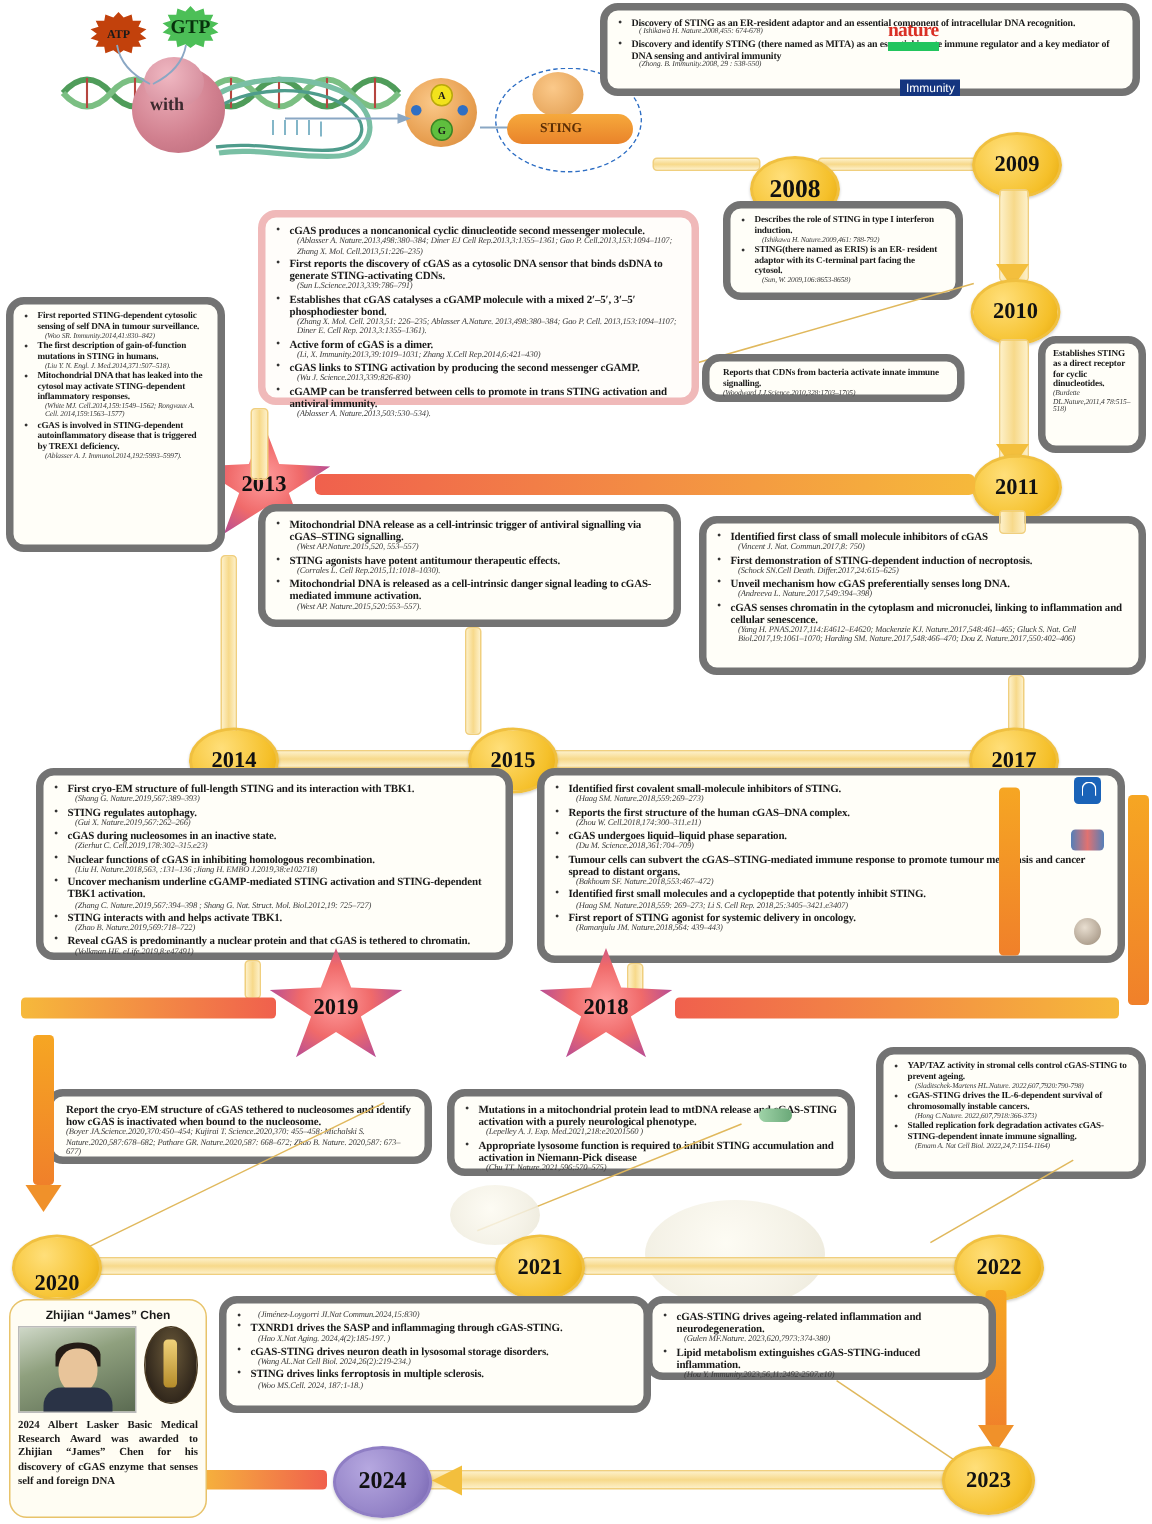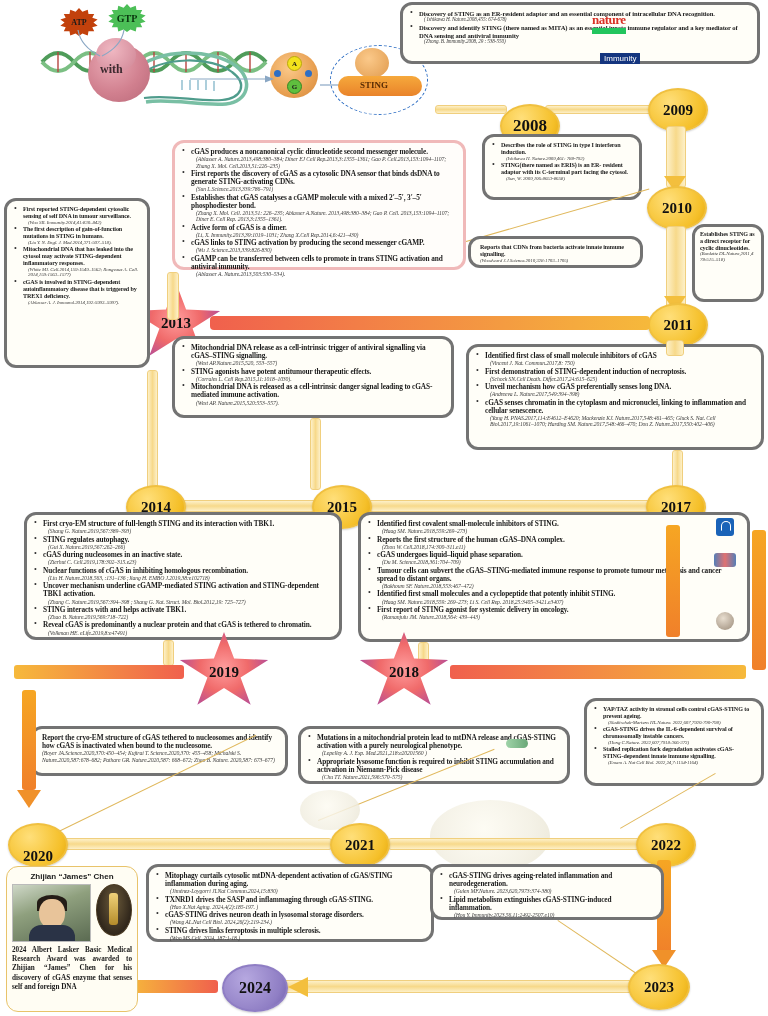--- a/index.html
+++ b/index.html
@@ -7,21 +7,21 @@
     width:768px;height:1016px;position:relative;overflow:hidden;
     background:#ffffff;
     font-family:"Liberation Serif", serif;
     color:#1a1a1a;
   }
   .abs{position:absolute;}
   
   .card{
     position:absolute;
     background:#fffef8;
-    border:3px solid #737373;
+    border:5px solid #737373;
     border-radius:12px;
     padding:5px 7px;
     box-sizing:border-box;
     line-height:1.12;
   }
   .card.pinkish{border-color:#f0b9b9;background:#fffdfa;}
   ul.bl{margin:0;padding:0;list-style:none;}
   ul.bl > li{
     position:relative;padding-left:9px;margin-bottom:1px;
   }
@@ -147,21 +147,21 @@
 
   <div class="blob" style="left:88px;top:44px;width:62px;height:58px;background:radial-gradient(circle at 38% 32%,#e9a9b4,#d1808f 55%,#b96878);"></div>
   <div class="blob" style="left:96px;top:38px;width:40px;height:34px;background:radial-gradient(circle at 40% 35%,#f0b8c2,#cf8494);"></div>
   <span class="abs" style="left:100px;top:62px;font-weight:bold;font-size:12px;color:#3d2a2f;">with</span>
 
   <div class="burst" style="left:60px;top:8px;width:38px;height:28px;background:#c2410c;border:0;">
     <span style="font-size:8px;">ATP</span>
   </div>
 
   <div class="burst" style="left:108px;top:4px;width:38px;height:28px;background:#4cbf57;color:#07320c;">
-    <span style="font-size:10px;">GTP</span>
+    <span style="font-size:13px;">GTP</span>
   </div>
   <svg class="abs" style="left:70px;top:28px;" width="70" height="34" viewBox="0 0 70 34">
     <path d="M8,2 C10,14 18,22 30,28" stroke="#8aa7c4" stroke-width="1.2" fill="none"></path>
     <path d="M54,2 C52,14 44,22 32,28" stroke="#8aa7c4" stroke-width="1.2" fill="none"></path>
   </svg>
 
   <div class="blob" style="left:270px;top:52px;width:48px;height:46px;background:radial-gradient(circle at 40% 35%,#fbc98a,#e8a052 60%,#d4873a);"></div>
   <div class="abs" style="left:287px;top:56px;width:13px;height:13px;border-radius:50%;background:#f2e21c;border:1px solid #b9a80c;display:flex;align-items:center;justify-content:center;font-size:7px;font-weight:bold;">
     <span>A</span>
   </div>
@@ -498,21 +498,20 @@
   <polygon points="15,38 3,20 27,20" fill="#f0912a"></polygon>
 </svg>
 <div class="bar orangebar" style="left:657px;top:860px;width:14px;height:95px;border-radius:3px;"></div>
 <svg class="abs" style="left:649px;top:930px;" width="30" height="40" viewBox="0 0 30 40">
   <polygon points="15,38 3,20 27,20" fill="#f0912a"></polygon>
 </svg>
 
 <div class="card" style="left:146px;top:864px;width:288px;height:78px;">
   <ul class="bl">
     <li>
-        <span class="t">Mitophagy curtails cytosolic mtDNA-dependent activation of cGAS/STING inflammation during aging.</span>
         <span class="r">(Jiménez-Loygorri JI.Nat Commun.2024,15:830)</span>
       </li>
     <li>
         <span class="t">TXNRD1 drives the SASP and inflammaging through cGAS-STING.</span>
         <span class="r">(Hao X.Nat Aging. 2024,4(2):185-197. )</span>
       </li>
     <li>
         <span class="t">cGAS-STING drives neuron death in lysosomal storage disorders.</span>
         <span class="r">(Wang AL.Nat Cell Biol. 2024,26(2):219-234.)</span>
       </li>

